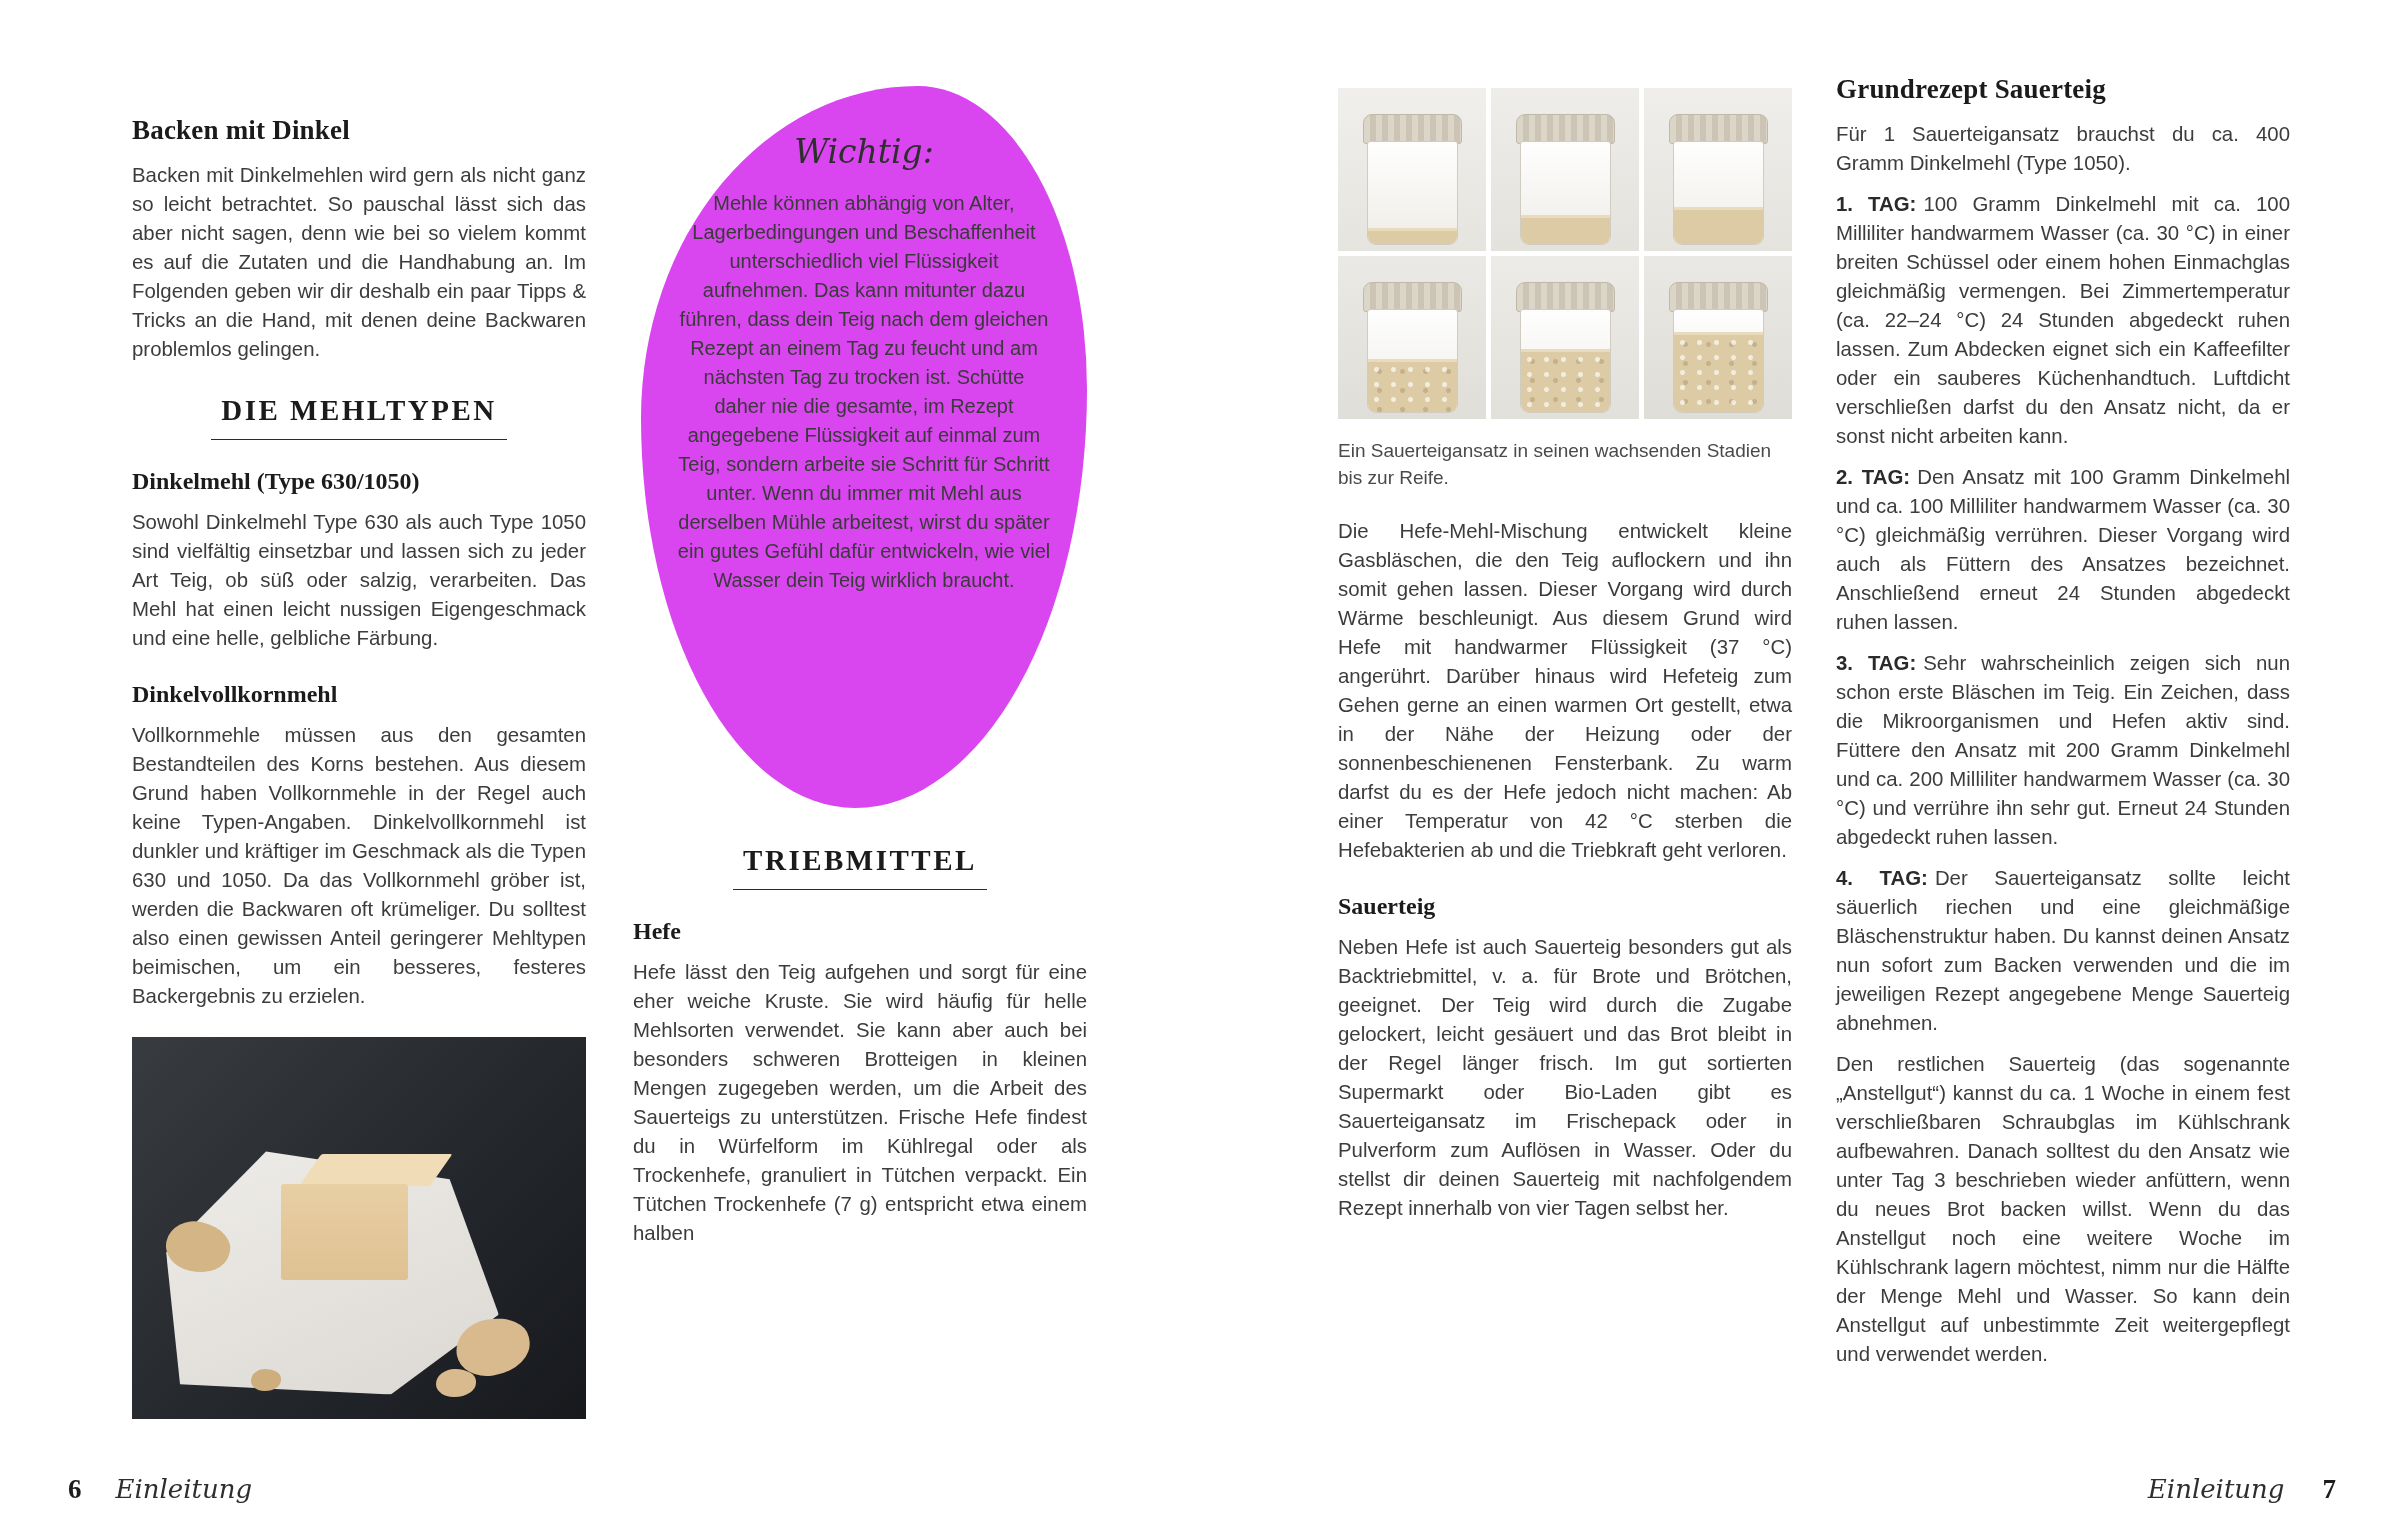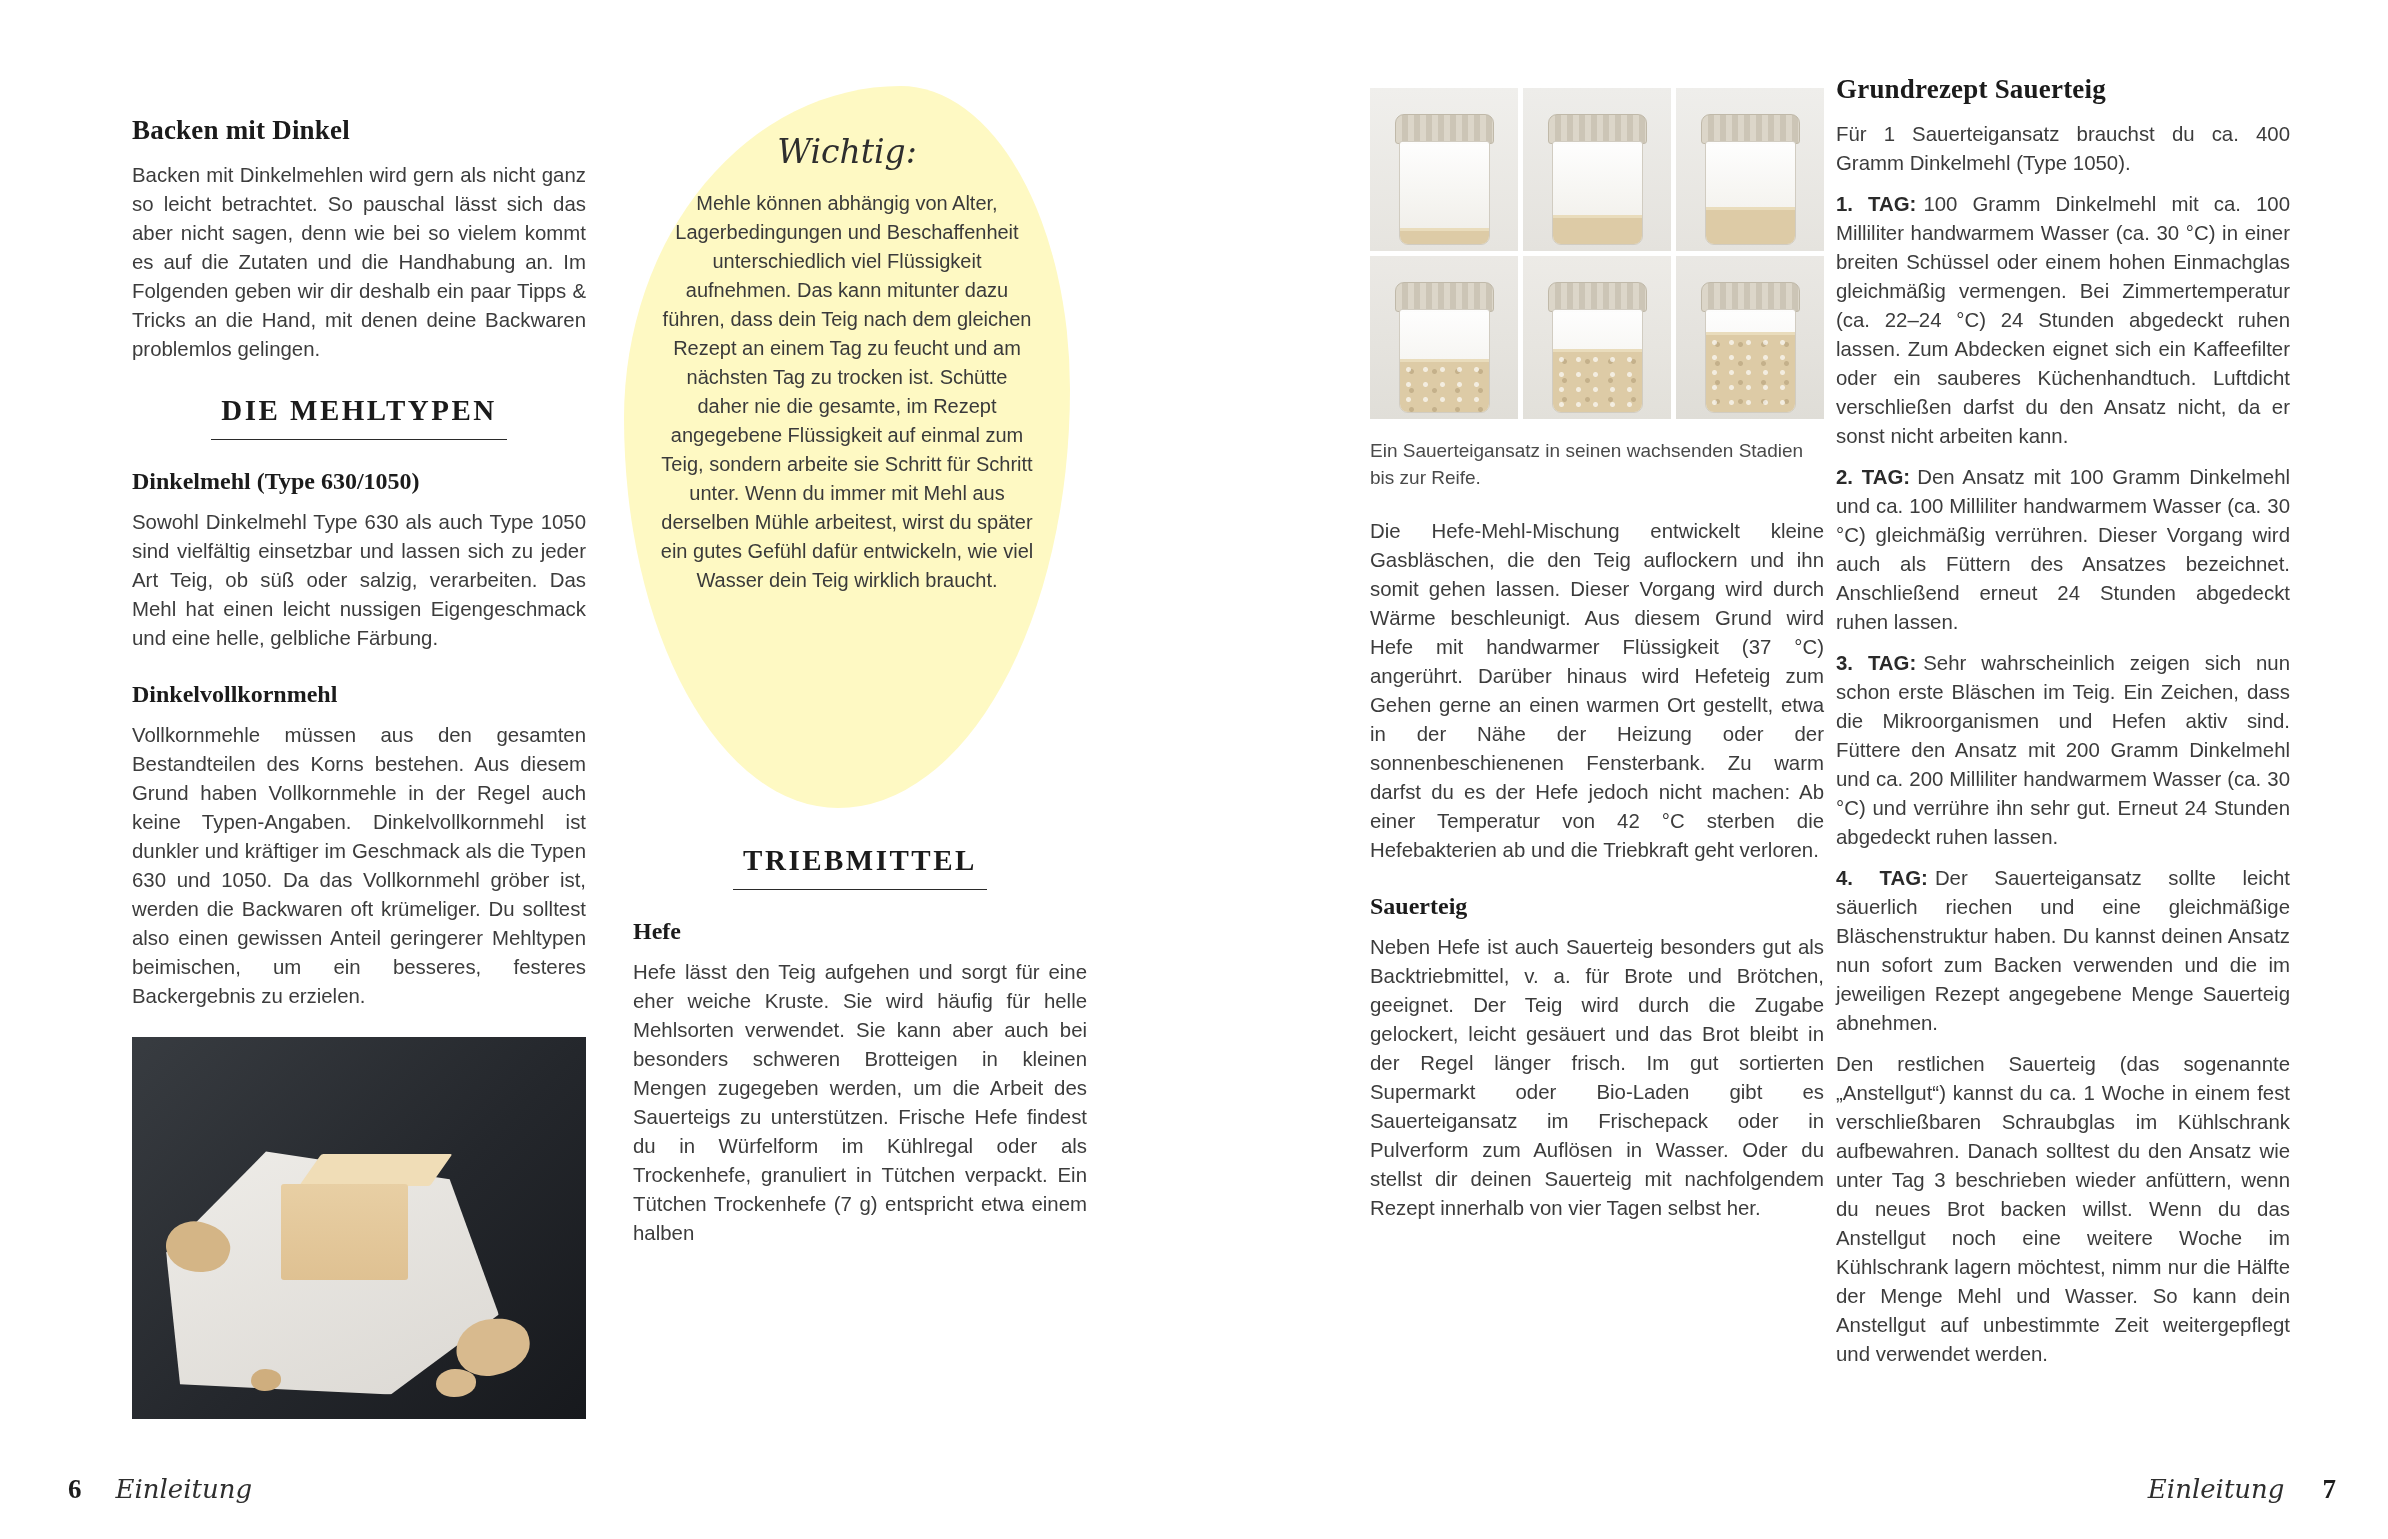--- a/index.html
+++ b/index.html
@@ -7,21 +7,21 @@
   body {
     position:relative;
     background:#ffffff;
     font-family:"Liberation Sans", sans-serif;
     color:#3c3c3c;
     overflow:hidden;
   }
   .col { position:absolute; width:454px; }
   #col1 { left:132px; top:80px;margin-top:35px; }
   #col2-lower { left:633px; top:844px; }
-  #col3 { left:1370px; top:88px; }
+  #col3 { left:1338px; top:88px; }
   #col4 { left:1836px; top:74px; }
 
   p.body {
     font-size:20.4px;
     line-height:29px;
     text-align:justify;
     color:#3c3c3c;
   }
   .h-main {
     font-family:"Liberation Serif", serif;
@@ -46,23 +46,23 @@
     font-size:29px;
     letter-spacing:2.5px;
     color:#1b1b1b;
     border-bottom:1.5px solid #2a2a2a;
     padding:0 10px 12px;
   }
 
   
   .callout {
     position:absolute;
-    left:624px; top:86px;
+    left:641px; top:86px;
     width:446px; height:722px;
-    background:#fef9c3;
+    background:#d946ef;
     border-radius: 62% 38% 52% 48% / 46% 42% 58% 54%;
   }
   .callout-inner {
     position:absolute; left:36px; right:36px; top:46px;
     text-align:center;
   }
   .callout-title {
     font-family:"DejaVu Serif", serif;
     font-style:italic;
     font-size:33px;

